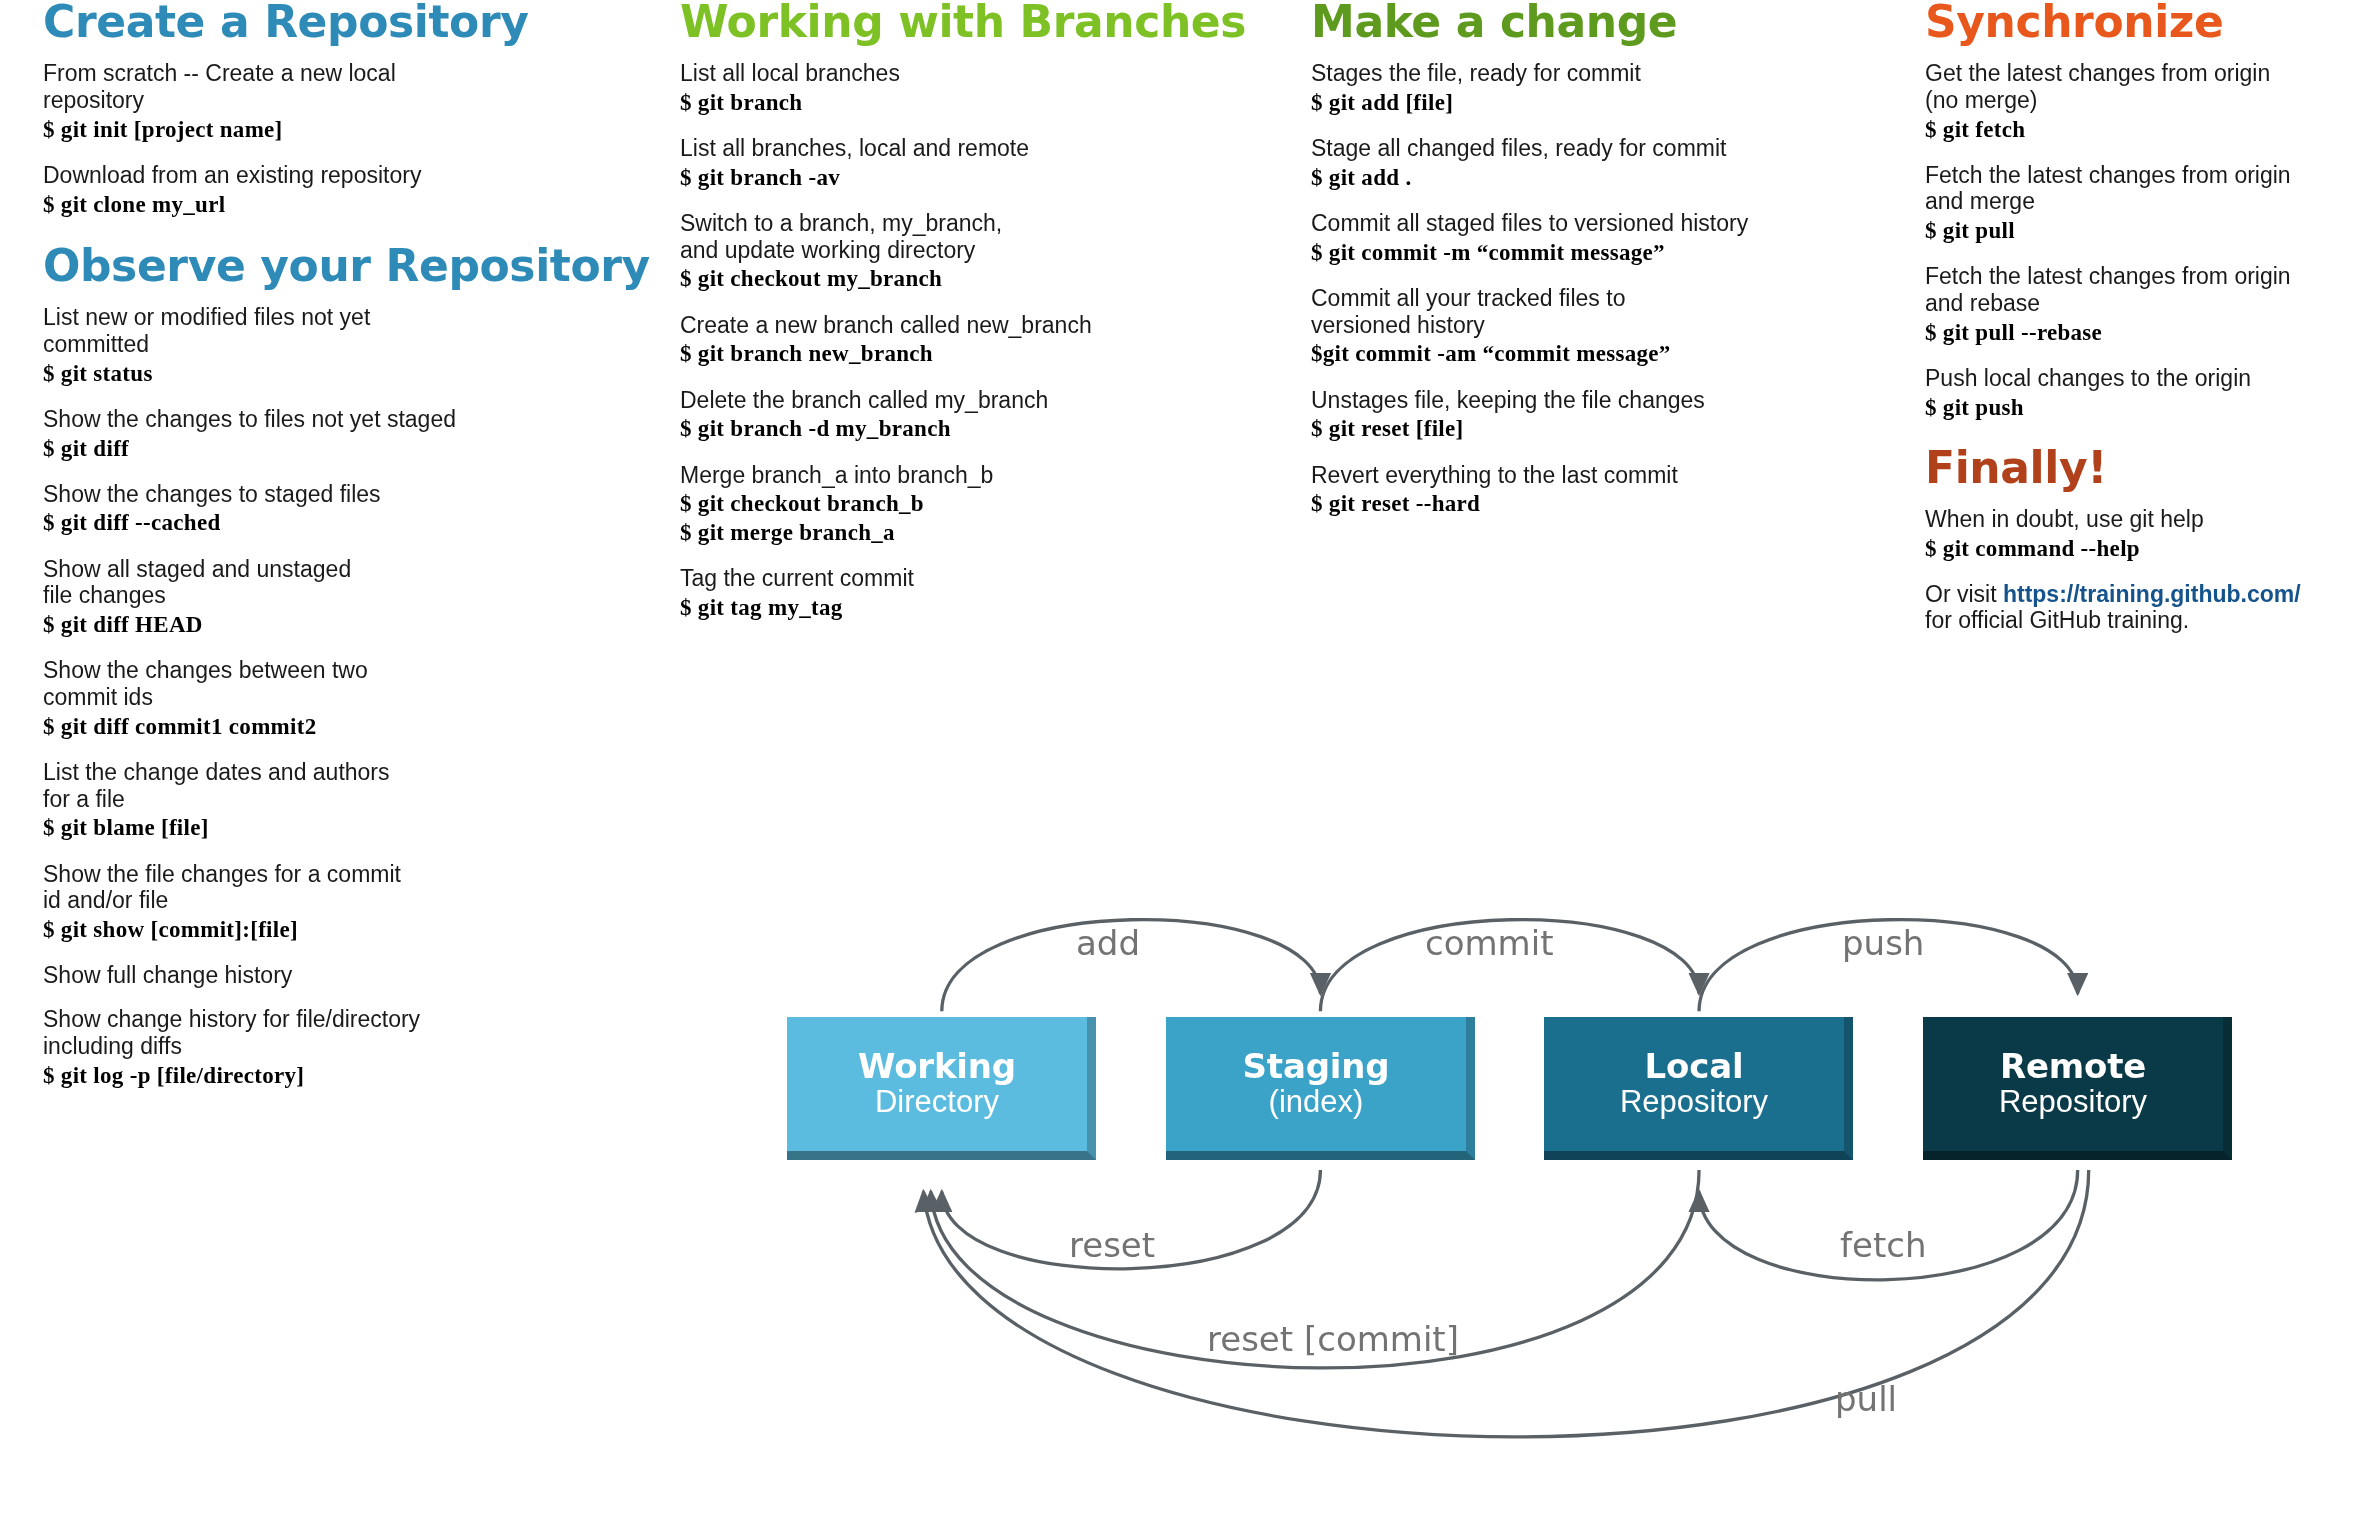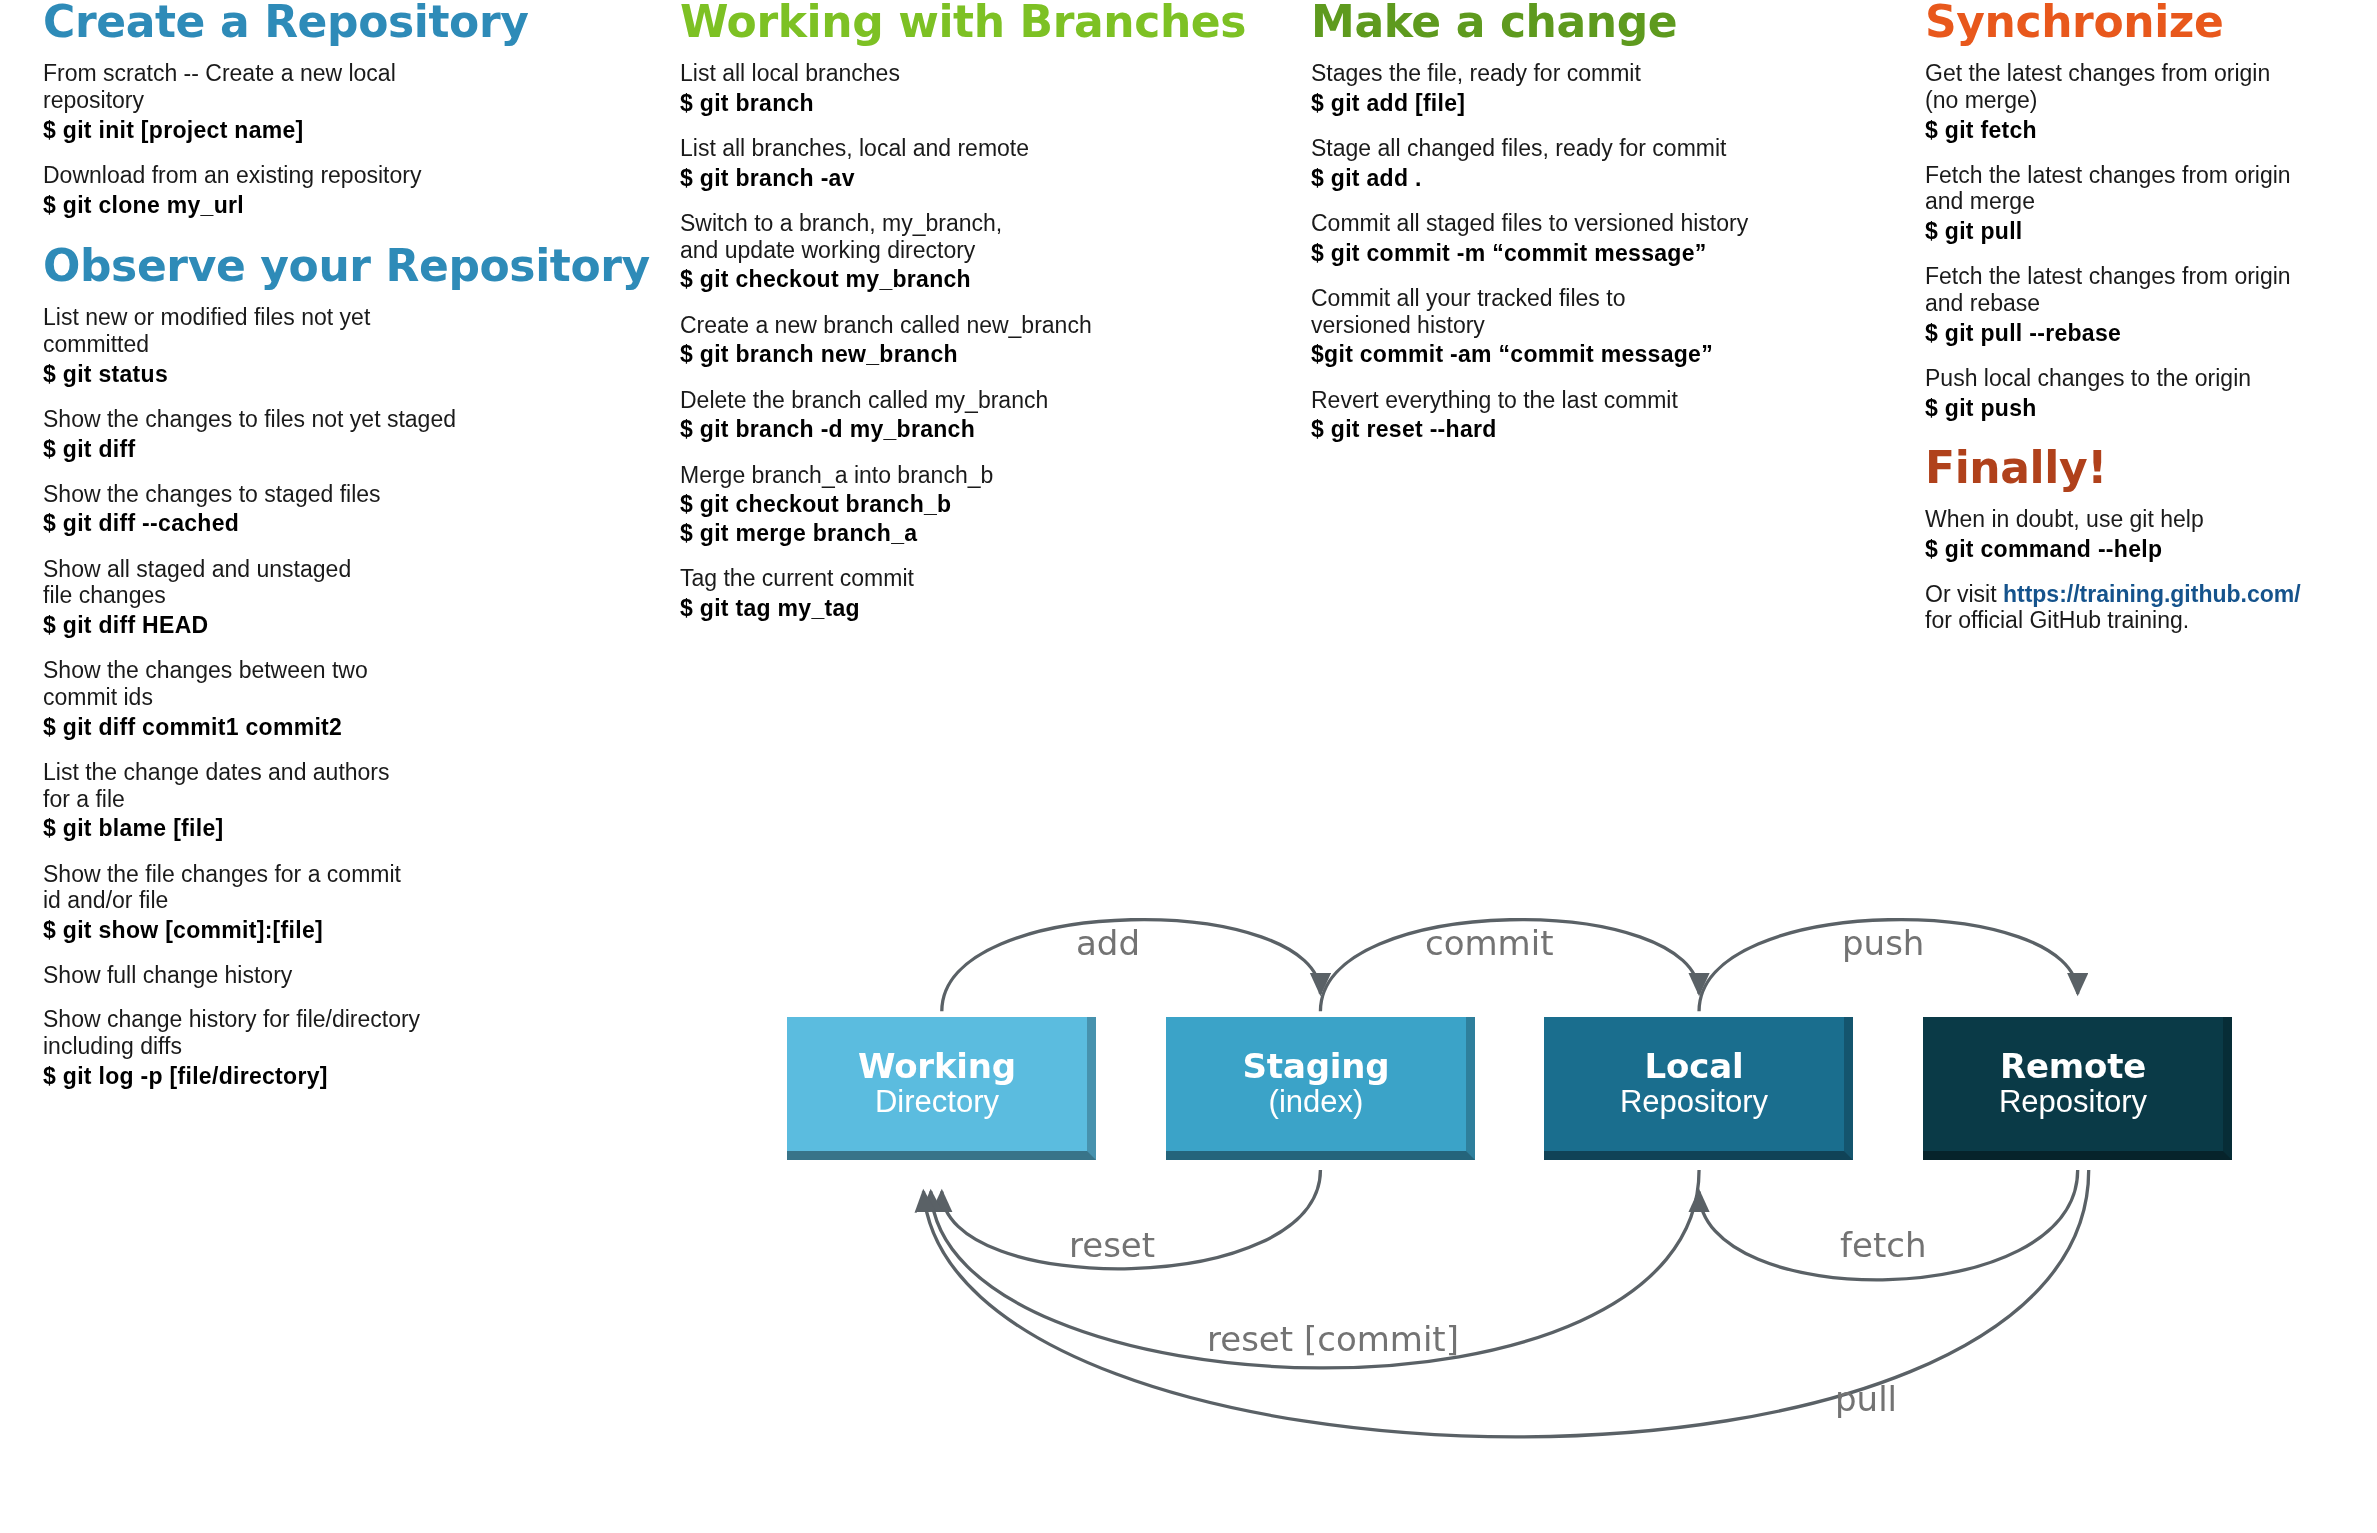--- a/index.html
+++ b/index.html
@@ -50,21 +50,21 @@
 
   .desc {
     font-family: "Liberation Sans", sans-serif;
     font-size: 23px;
     line-height: 1.16;
     color: #1a1a1a;
     font-weight: 400;
   }
 
   .cmd {
-    font-family: Liberation Sans, sans-serif;
+    font-family: Liberation Serif, serif;
     font-weight: bold;
     font-size: 23px;
     line-height: 1.24;
     color: #000000;
     letter-spacing: 0.3px;
     white-space: pre;
     margin-top: 2.2px;
   }
 
   .cmd + .cmd { margin-top: 0; }
@@ -235,20 +235,24 @@
     </div>
     <div class="block">
       <div class="desc">Commit all staged files to versioned history</div>
       <div class="cmd">$ git commit -m “commit message”</div>
     </div>
     <div class="block">
       <div class="desc">Commit all your tracked files to<br>versioned history</div>
       <div class="cmd">$git commit -am “commit message”</div>
     </div>
     <div class="block">
+      <div class="desc">Unstages file, keeping the file changes</div>
+      <div class="cmd">$ git reset [file]</div>
+    </div>
+    <div class="block">
       <div class="desc">Revert everything to the last commit</div>
       <div class="cmd">$ git reset --hard</div>
     </div>
   </div>
 
   <div class="column col-4">
 
     <div class="sec-title t-orange">Synchronize</div>
 
     <div class="block first">

